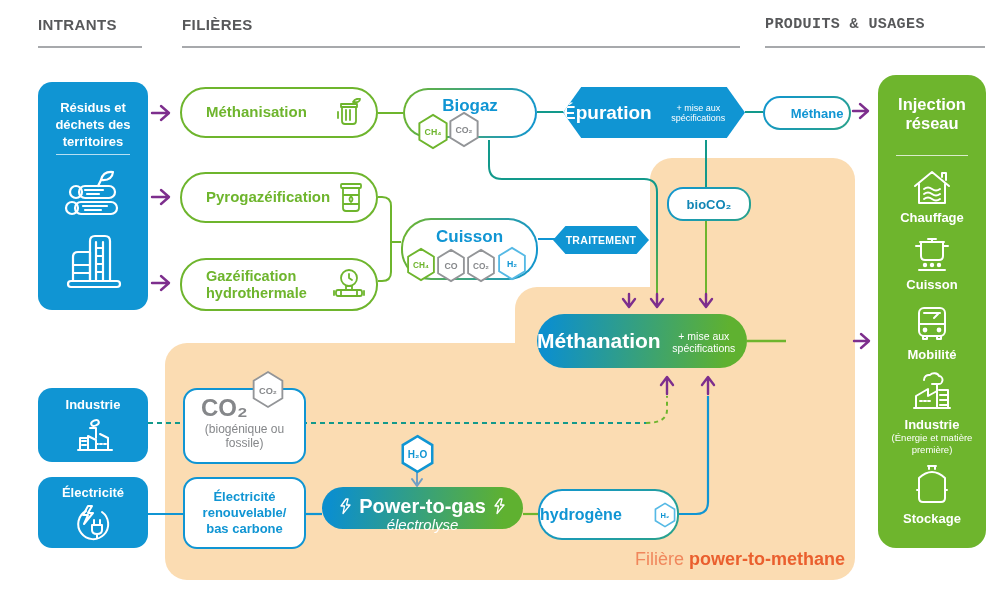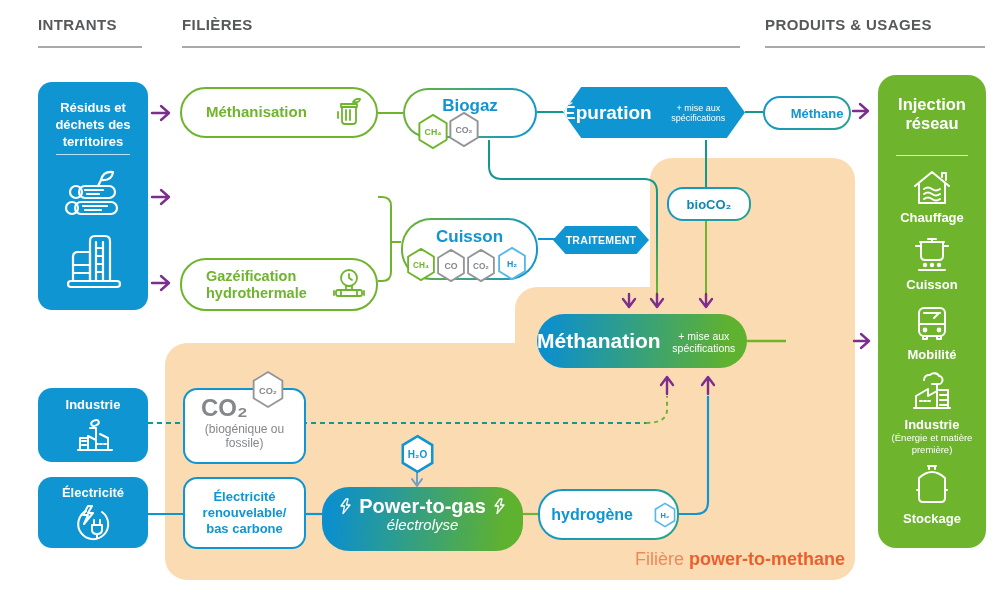--- a/index.html
+++ b/index.html
@@ -34,21 +34,21 @@
 <body>
 
 <div id="canvas">
 
   <div class="abs" style="left:650px;top:158px;width:205px;height:140px;background:var(--orange-bg);border-radius:22px 22px 0 0;"></div>
   <div class="abs" style="left:515px;top:287px;width:340px;height:80px;background:var(--orange-bg);border-radius:22px 0 0 0;"></div>
   <div class="abs" style="left:165px;top:343px;width:690px;height:237px;background:var(--orange-bg);border-radius:22px 0 22px 22px;"></div>
 
   <div class="abs hdr" style="left:38px;top:16px;">INTRANTS</div>
   <div class="abs hdr" style="left:182px;top:16px;">FILIÈRES</div>
-  <div class="abs hdr" style="left:765px;top:16px;">PRODUITS &amp; USAGES</div>
+  <div class="abs hdr" style="left:765px;top:16px;font-family:Liberation Mono, monospace;">PRODUITS &amp; USAGES</div>
   <div class="abs rule" style="left:38px;top:46px;width:104px;"></div>
   <div class="abs rule" style="left:182px;top:46px;width:558px;"></div>
   <div class="abs rule" style="left:765px;top:46px;width:220px;"></div>
 
   <svg class="abs" style="left:0;top:0;" width="1000" height="600" fill="none">
     <defs>
       <linearGradient id="tg" x1="0" y1="0" x2="0" y2="1">
         <stop offset="0" stop-color="#12998b"></stop>
           <stop offset="0.55" stop-color="#12998b"></stop>
           <stop offset="1" stop-color="#6eb52d"></stop>
@@ -139,20 +139,28 @@
 
   <div class="abs greenpill" style="left:180px;top:87px;width:194px;height:47px;">
     <div class="lbl abs" style="left:24px;top:14px;font-size:15px;">Méthanisation</div>
     <svg class="abs" style="left:154px;top:9px;" width="28" height="30" viewBox="0 0 28 30" stroke="#6eb52d" stroke-width="1.8" fill="none" stroke-linecap="round" stroke-linejoin="round">
       <path d="M17,4 q2,-4 7,-3 q0,4 -7,3 z"></path>
         <rect x="5" y="6" width="16" height="3"></rect>
       <path d="M6,9 h14 v14 q0,3 -3,3 h-8 q-3,0 -3,-3 z M10,12 v10 M14,12 v10"></path>
       <path d="M2,14 v6"></path>
     </svg>
   </div>
+  <div class="abs greenpill" style="left:180px;top:172px;width:194px;height:47px;">
+    <div class="lbl abs" style="left:24px;top:14px;font-size:15px;">Pyrogazéification</div>
+    <svg class="abs" style="left:156px;top:8px;" width="26" height="32" viewBox="0 0 26 32" stroke="#6eb52d" stroke-width="1.8" fill="none" stroke-linecap="round" stroke-linejoin="round">
+      <rect x="3" y="2" width="20" height="4" rx="1"></rect>
+        <path d="M5,6 h16 v20 q0,3 -3,3 h-10 q-3,0 -3,-3 z M5,13 h16 M5,22 h16"></path>
+      <path d="M13,14 q3,4 0,6 q-3,-2 0,-6 z"></path>
+    </svg>
+  </div>
   <div class="abs greenpill" style="left:180px;top:258px;width:194px;height:49px;">
     <div class="lbl abs" style="left:24px;top:8px;font-size:14.5px;line-height:1.2;width:130px;">Gazéification hydrothermale</div>
     <svg class="abs" style="left:150px;top:7px;" width="34" height="36" viewBox="0 0 34 36" stroke="#6eb52d" stroke-width="1.8" fill="none" stroke-linecap="round" stroke-linejoin="round">
       <circle cx="17" cy="11" r="8"></circle>
         <path d="M17,11 v-4 M17,11 l3,2"></path>
       <path d="M14,19 h6 v4 h-6 z"></path>
         <rect x="4" y="23" width="26" height="6" rx="2"></rect>
         <path d="M2,24 v4 M32,24 v4 M9,23 v6 M25,23 v6"></path>
     </svg>
   </div>
@@ -222,34 +230,34 @@
 
   <div class="abs whitebox ctr" style="left:183px;top:477px;width:119px;height:68px;">
     <div style="color:var(--blue);font-weight:bold;font-size:13px;line-height:1.25;width:104px;">Électricité renouvelable/ bas carbone</div>
   </div>
 
   <svg class="abs" style="left:399px;top:434px;" width="37" height="40" viewBox="0 0 34 38">
     <polygon points="17,2 31,10.5 31,27.5 17,36 3,27.5 3,10.5" fill="#fff" stroke="#1095d3" stroke-width="2.4"></polygon>
     <text x="17" y="23" text-anchor="middle" font-size="9.5" fill="#1095d3">H₂O</text>
   </svg>
 
-  <div class="abs gradpill" style="left:322px;top:487px;width:201px;height:64px;border-radius:27px;">
+  <div class="abs gradpill" style="left:322px;top:487px;width:201px;height:42px;border-radius:27px;">
     <div style="display:flex;align-items:center;justify-content:center;margin-top:8px;">
       <svg width="11" height="17" viewBox="0 0 11 17" stroke="#fff" stroke-width="1.3" fill="none" stroke-linejoin="round">
           <path d="M6,1 L1,8 h3.5 L3,15.5 L10,7 H6.5 L8,1 z"></path>
         </svg>
       <div style="font-weight:bold;font-size:20px;margin:0 8px;">Power-to-gas</div>
       <svg width="11" height="17" viewBox="0 0 11 17" stroke="#fff" stroke-width="1.3" fill="none" stroke-linejoin="round">
           <path d="M6,1 L1,8 h3.5 L3,15.5 L10,7 H6.5 L8,1 z"></path>
         </svg>
     </div>
     <div style="font-style:italic;font-size:15px;margin-top:-2px;">électrolyse</div>
   </div>
 
-  <div class="abs gpill2" style="left:538px;top:489px;width:137px;height:47px;border-radius:24px;display:flex;align-items:center;justify-content:flex-end;gap:20px;">
+  <div class="abs gpill2" style="left:538px;top:489px;width:137px;height:47px;border-radius:24px;display:flex;align-items:center;justify-content:space-between;gap:0;">
     <div style="color:var(--blue);font-weight:bold;font-size:16px;">hydrogène</div>
     <svg width="24" height="26" viewBox="0 0 34 38">
       <polygon points="17,2 31,10.5 31,27.5 17,36 3,27.5 3,10.5" fill="#fff" stroke="#55b9e5" stroke-width="2.4"></polygon>
       <text x="17" y="24" text-anchor="middle" font-size="11" fill="#1095d3">H₂</text>
     </svg>
   </div>
 
   <div class="abs" style="left:500px;top:549px;width:345px;text-align:right;font-size:18px;">
     <span style="color:#f0875c;">Filière</span>
     <span style="color:#ea5f2e;font-weight:bold;">power-to-methane</span>

